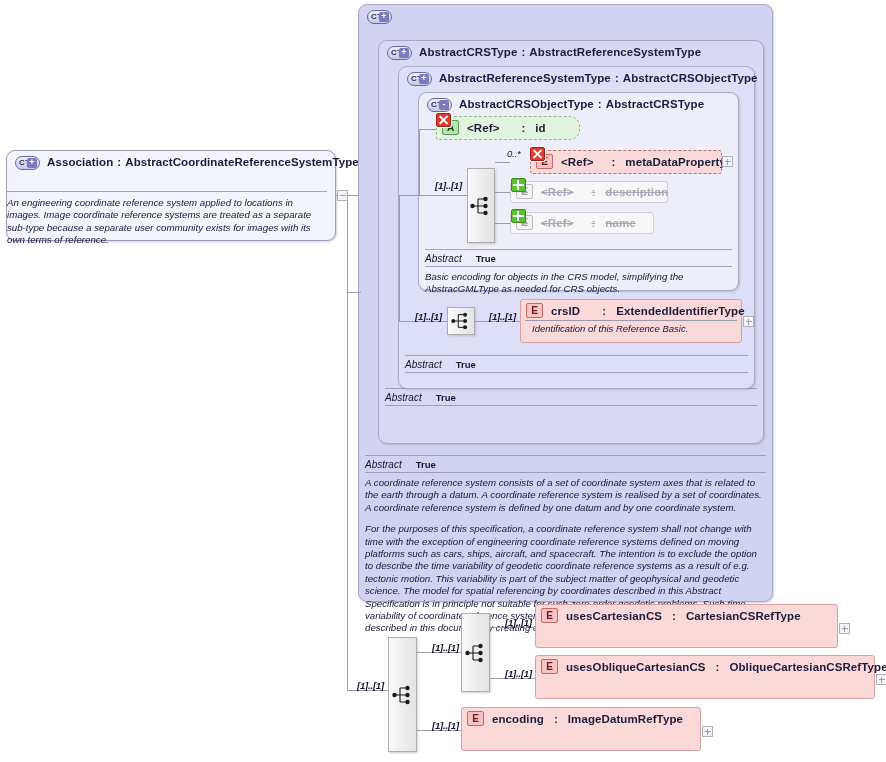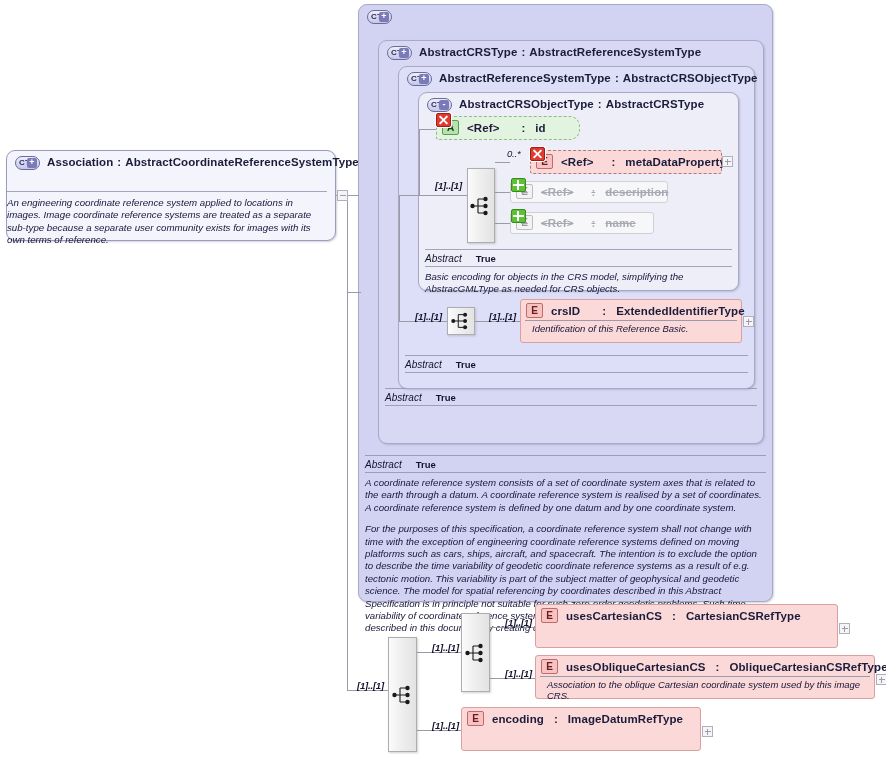--- a/index.html
+++ b/index.html
@@ -386,21 +386,20 @@
   </div>
   <div class="expander plus" style="left:839px;top:623px;"></div>
 
   <div class="node elem" style="left:535px;top:655px;width:340px;height:44px;">
     <div class="nrow">
       <span class="badge e">E</span>
       <span class="nname">usesObliqueCartesianCS</span>
       <span class="nsep">:</span>
       <span class="nname">ObliqueCartesianCSRefType</span>
     </div>
-    <div class="ndoc">Association to the oblique Cartesian coordinate system used by this image CRS.</div>
   </div>
   <div class="expander plus" style="left:876px;top:674px;"></div>
 
   <div class="node elem" style="left:461px;top:707px;width:240px;height:44px;">
     <div class="nrow">
       <span class="badge e">E</span>
       <span class="nname">encoding</span>
       <span class="nsep">:</span>
       <span class="nname">ImageDatumRefType</span>
     </div>

